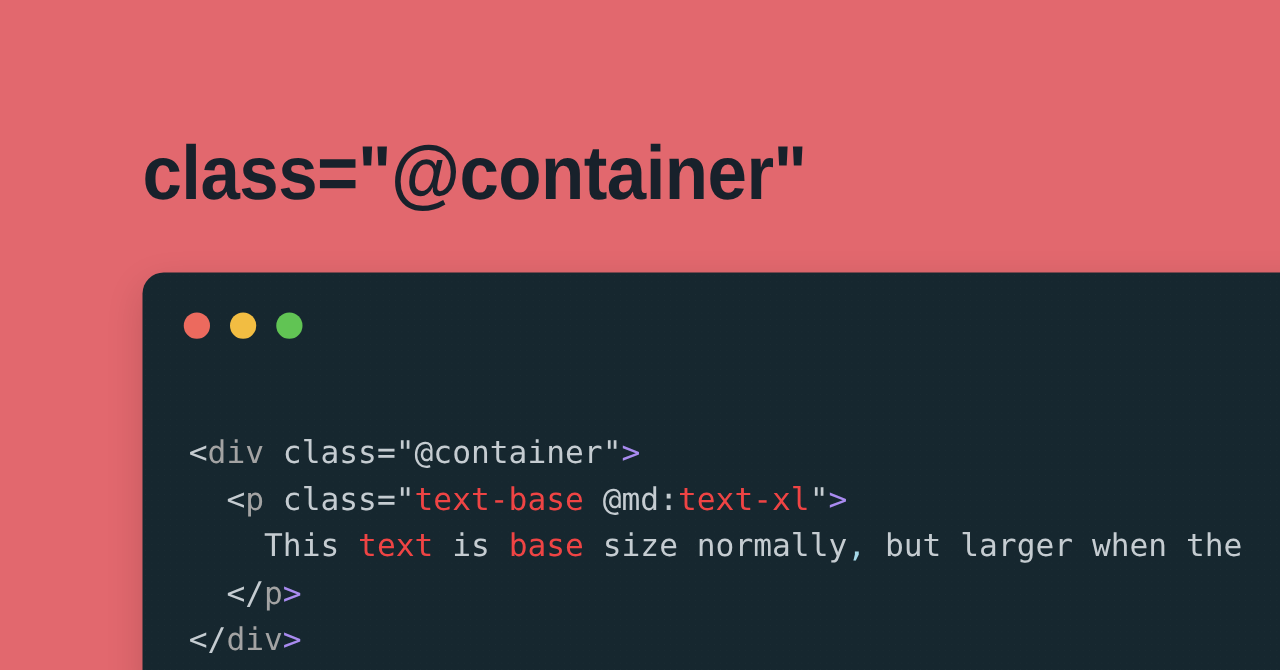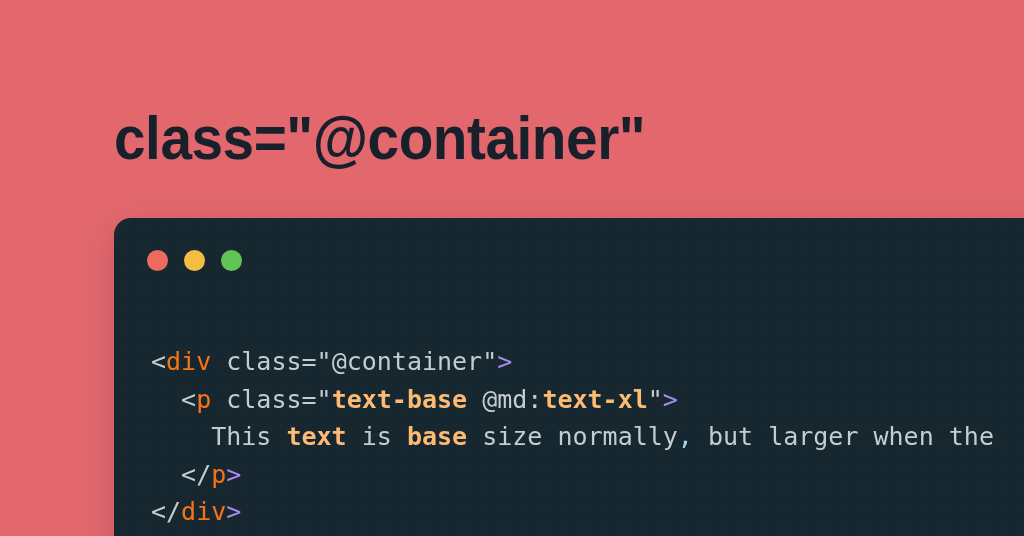--- a/index.html
+++ b/index.html
@@ -102,24 +102,24 @@
     letter-spacing: 0px;
   }
   .code-line {
     white-space: pre;
     display: block;
     height: 37.5px;
   }
 
   
   .tok-plain  { color: #c5ccd1; }
-  .tok-tag    { color: #f97316; margin-top: 32px; }
+  .tok-tag    { color: #a3a3a3; margin-top: 32px; }
   .tok-angle  { color: #a98bf0; }
   .tok-punct  { color: #a5d8e8; }
-  .tok-hl     { color: #fdba74; font-weight: bold; }
+  .tok-hl     { color: #ef4444; }
 </style>
 </head>
 <body>
 
 <div class="canvas">
 
   <div class="heading">class="@container"</div>
 
   <div class="code-window">
 

